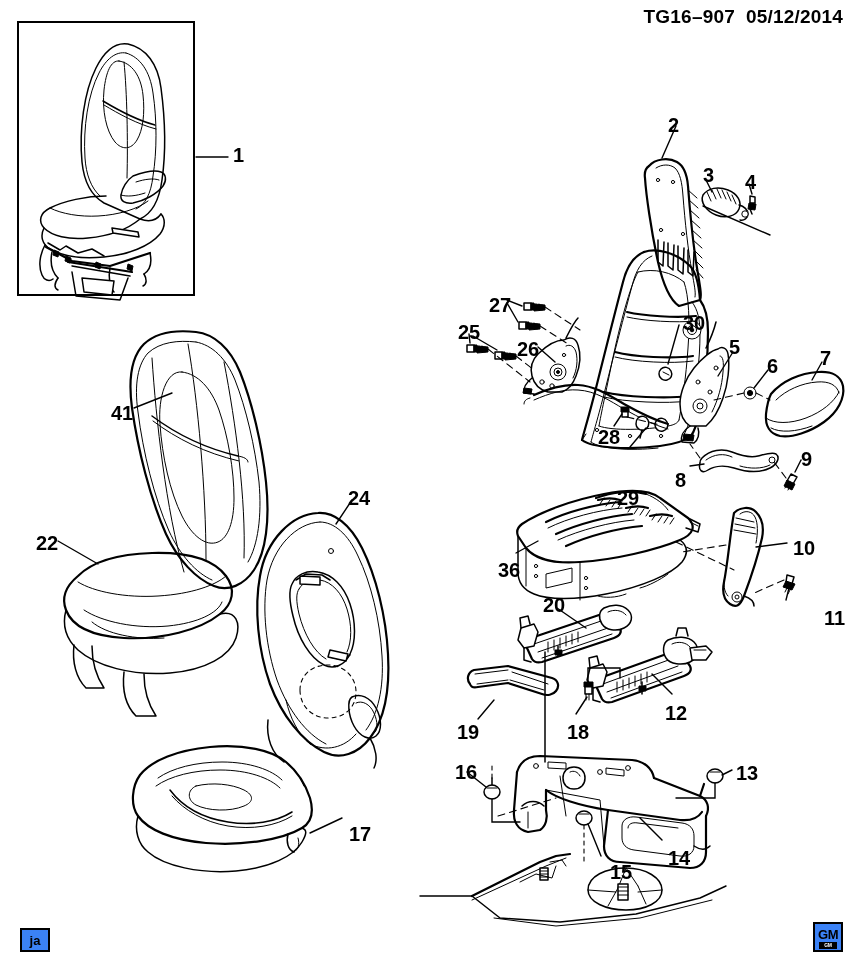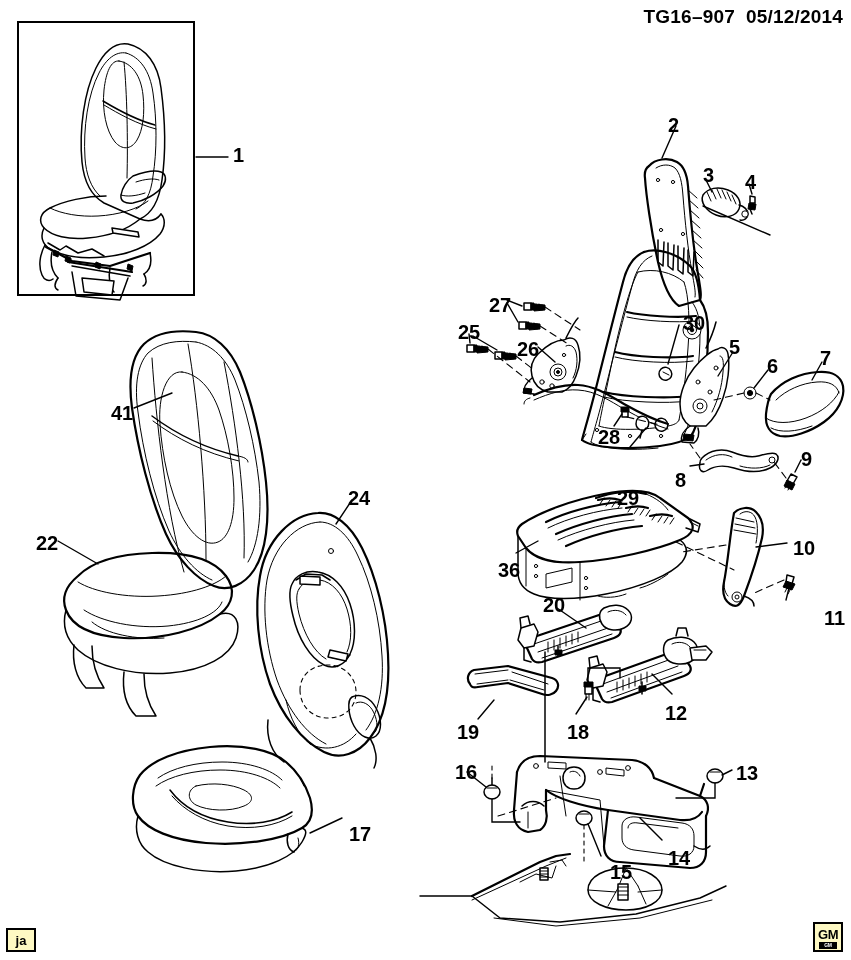--- a/index.html
+++ b/index.html
@@ -33,26 +33,27 @@
     font-weight: bold;
     letter-spacing: 0.2px;
     color: #000;
     white-space: pre;
   }
 
   
   .corner-box {
     position: absolute;
     border: 2px solid #000;
-    background: #fef9c3;
+    background: #3b82f6;
     display: flex;
     align-items: center;
     justify-content: center;
     font-weight: bold;
     color: #000;
+    margin-left: 14px;
   }
   #lang-box {
     left: 6px;
     bottom: 8px;
     width: 26px;
     height: 20px;
     font-size: 13px;
   }
   #gm-badge {
     right: 8px;

